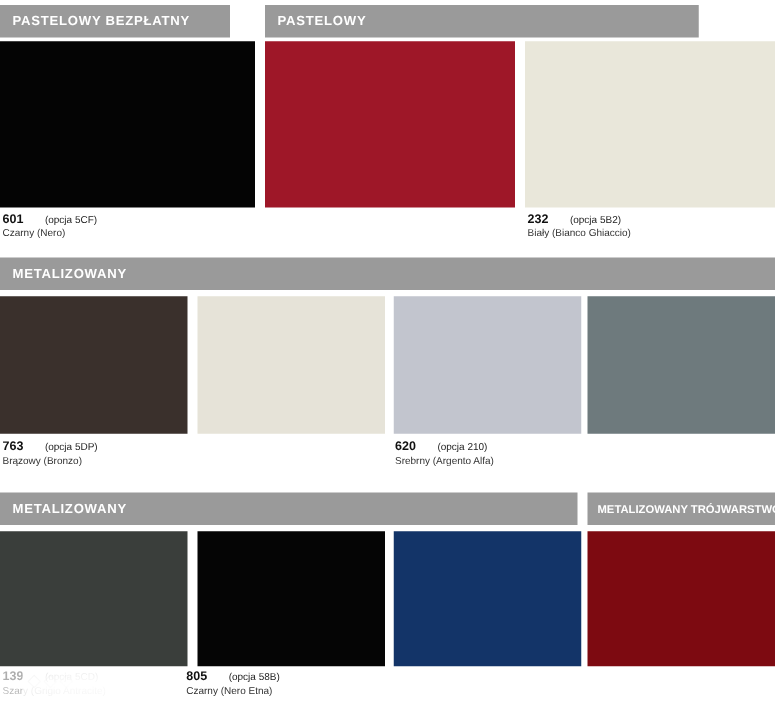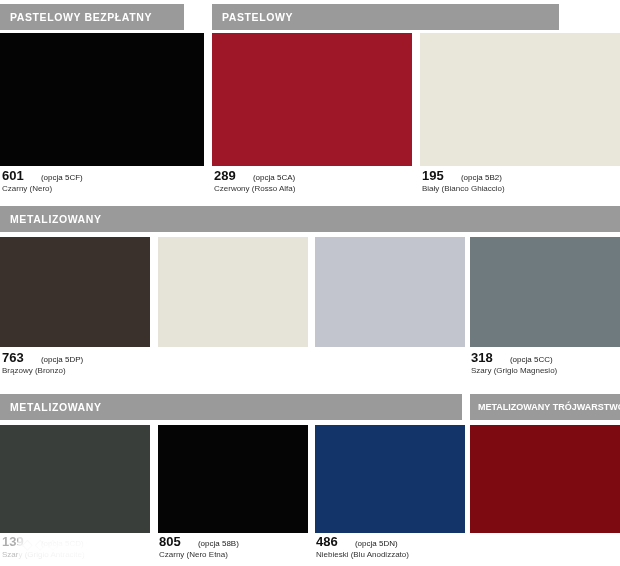--- a/index.html
+++ b/index.html
@@ -34,21 +34,21 @@
     position:absolute;top:0;
     box-sizing:border-box;
   }
 
   
   .cap-row{position:absolute;left:0;width:620px;height:30px;}
   .cap{position:absolute;top:0;}
   .cap .l1{
     font-size:8px;color:#222222;line-height:11px;white-space:nowrap;
   }
-  .cap .l1 b{font-weight:bold;font-size:13px;color:#111111;text-align:right;}
+  .cap .l1 b{font-weight:bold;font-size:10px;color:#111111;text-align:right;}
   .cap .l1 span{font-weight:normal;margin-left:15px;}
   .cap .l2{
     font-size:8px;color:#333333;line-height:12px;white-space:nowrap;
   }
   .cap.faded .l1, .cap.faded .l2{opacity:.34;}
 
   
   .watermark{
     position:absolute;left:18px;top:534px;width:120px;height:30px;
     pointer-events:none;
@@ -78,27 +78,22 @@
     <div class="sw" style="left:212px;width:200px;height:133px;background:#9e1728;"></div>
     <div class="sw" style="left:420px;width:200px;height:133px;background:#e9e7da;"></div>
   </div>
 
   <div class="cap-row" style="top:170px;">
     <div class="cap" style="left:2px;">
       <div class="l1"><b>601</b>
         <span>(opcja 5CF)</span></div>
       <div class="l2">Czarny (Nero)</div>
     </div>
-    <div class="cap" style="left:214px;">
-      <div class="l1"><b>289</b>
-        <span>(opcja 5CA)</span></div>
-      <div class="l2">Czerwony (Rosso Alfa)</div>
-    </div>
     <div class="cap" style="left:422px;">
-      <div class="l1"><b>195</b>
+      <div class="l1"><b>232</b>
         <span>(opcja 5B2)</span></div>
       <div class="l2">Biały (Bianco Ghiaccio)</div>
     </div>
   </div>
 
   <div class="hdr-row" style="top:206px;">
     <div class="hdr" style="left:0;width:620px;">METALIZOWANY</div>
   </div>
 
   <div class="sw-row" style="top:237px;height:110px;">
@@ -107,24 +102,24 @@
     <div class="sw" style="left:315px;width:150px;height:110px;background:#c2c5ce;"></div>
     <div class="sw" style="left:470px;width:150px;height:110px;background:#6e7a7d;"></div>
   </div>
 
   <div class="cap-row" style="top:352px;padding-left:13px;">
     <div class="cap" style="left:2px;">
       <div class="l1"><b>763</b>
         <span>(opcja 5DP)</span></div>
       <div class="l2">Brązowy (Bronzo)</div>
     </div>
-    <div class="cap" style="left:471px;">
-      <div class="l1"><b>318</b>
-        <span>(opcja 5CC)</span></div>
-      <div class="l2">Szary (Grigio Magnesio)</div>
+    <div class="cap" style="left:316px;">
+      <div class="l1"><b>620</b>
+        <span>(opcja 210)</span></div>
+      <div class="l2">Srebrny (Argento Alfa)</div>
     </div>
   </div>
 
   <div class="hdr-row" style="top:394px;">
     <div class="hdr" style="left:0;width:462px;">METALIZOWANY</div>
     <div class="hdr narrow" style="left:470px;width:150px;">METALIZOWANY TRÓJWARSTWOWY</div>
   </div>
 
   <div class="sw-row" style="top:425px;height:108px;">
     <div class="sw" style="left:0;width:150px;height:108px;background:#3a3e3b;"></div>
@@ -132,28 +127,23 @@
     <div class="sw" style="left:315px;width:150px;height:108px;background:#133468;"></div>
     <div class="sw" style="left:470px;width:150px;height:108px;background:#7d0a11;"></div>
   </div>
 
   <div class="cap-row" style="top:536px;">
     <div class="cap faded" style="left:2px;">
       <div class="l1"><b>139</b>
         <span>(opcja 5CD)</span></div>
       <div class="l2">Szary (Grigio Antracite)</div>
     </div>
-    <div class="cap" style="left:159px;">
+    <div class="cap" style="left:149px;">
       <div class="l1"><b>805</b>
         <span>(opcja 58B)</span></div>
       <div class="l2">Czarny (Nero Etna)</div>
-    </div>
-    <div class="cap" style="left:316px;">
-      <div class="l1"><b>486</b>
-        <span>(opcja 5DN)</span></div>
-      <div class="l2">Niebieski (Blu Anodizzato)</div>
     </div>
   </div>
 
   <div class="wm-glyph">◇◇◇</div>
   <div class="watermark"></div>
 
 </div>
 
 </body></html>

